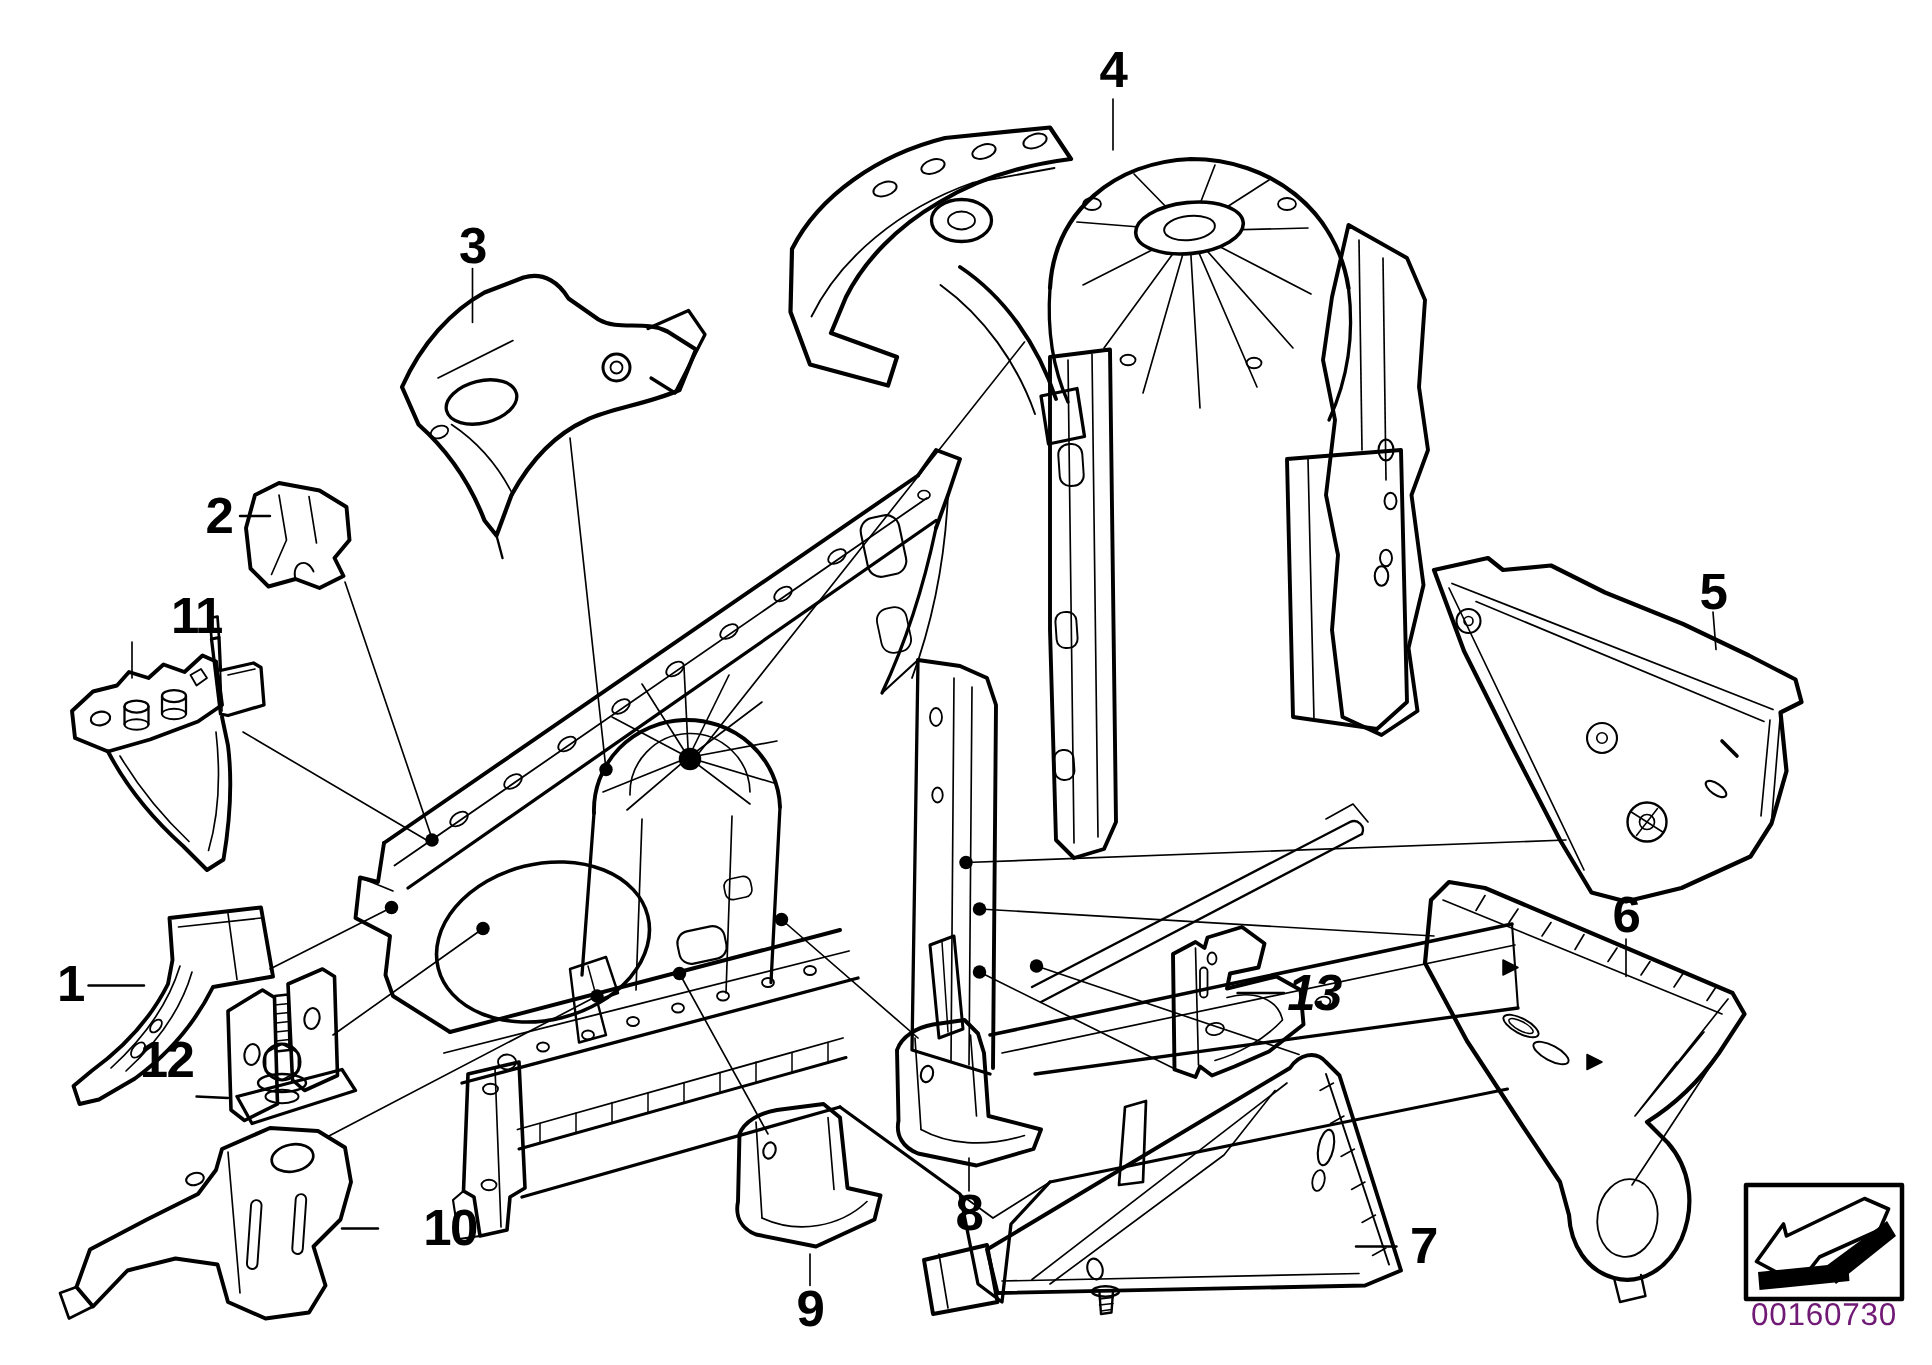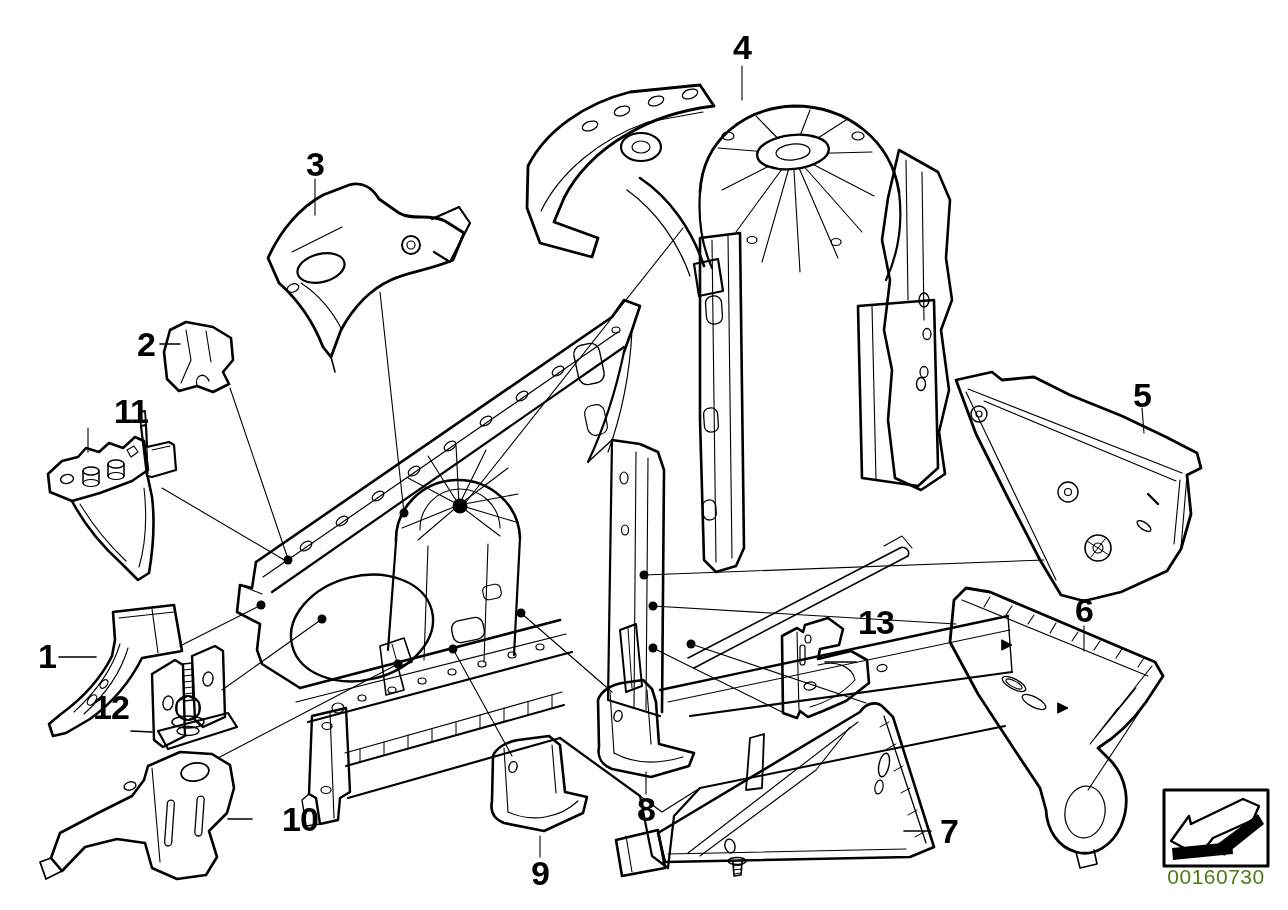--- a/index.html
+++ b/index.html
@@ -3,21 +3,21 @@
 <meta charset="utf-8">
 <style>
   html,body{margin:0;padding:0;background:#ffffff;}
   .canvas{position:relative;width:1288px;height:910px;background:#fff;overflow:hidden;
           font-family:"Liberation Sans",sans-serif;}
   .canvas svg{position:absolute;left:0;top:0;}
   .callout{position:absolute;transform:translate(-50%,-50%);
            font:700 34px/1 "Liberation Sans",sans-serif;color:#000;cursor:pointer;
            letter-spacing:-1px;}
   .part-id{position:absolute;left:1216px;top:866px;transform:translateX(-50%);
-           font:400 21px/1 "Liberation Sans",sans-serif;color:#4d7c0f;letter-spacing:.5px;
+           font:400 21px/1 "Liberation Sans",sans-serif;color:#701a75;letter-spacing:.5px;
            white-space:nowrap;}
 </style>
 </head>
 <body>
 
 <div class="canvas">
 
 <svg width="1288" height="910" viewBox="0 0 1288 910" fill="none" stroke="#000" stroke-linecap="round" stroke-linejoin="round">
 
   <g>
@@ -411,18 +411,18 @@
       <div class="callout" style="left: 315px; top: 164px;">3</div>
       <div class="callout" style="left: 742px; top: 47px;">4</div>
       <div class="callout" style="left: 1142px; top: 395px;">5</div>
       <div class="callout" style="left: 1084px; top: 610px;">6</div>
       <div class="callout" style="left: 949px; top: 831px;">7</div>
       <div class="callout" style="left: 646px; top: 809px;">8</div>
       <div class="callout" style="left: 540px; top: 873px;">9</div>
       <div class="callout" style="left: 272px; top: 819px; margin-left: 28px;">10</div>
       <div class="callout" style="left: 86px; top: 411px; margin-left: 45px;">11</div>
       <div class="callout" style="left: 111px; top: 707px;">12</div>
-      <div class="callout" style="left: 876px; top: 622px;">13</div>
+      <div class="callout" style="left: 876px; top: 662px; font-style: italic;">13</div>
     </div>
 
 <div class="part-id">00160730</div>
 
 </div>
 
 </body></html>

